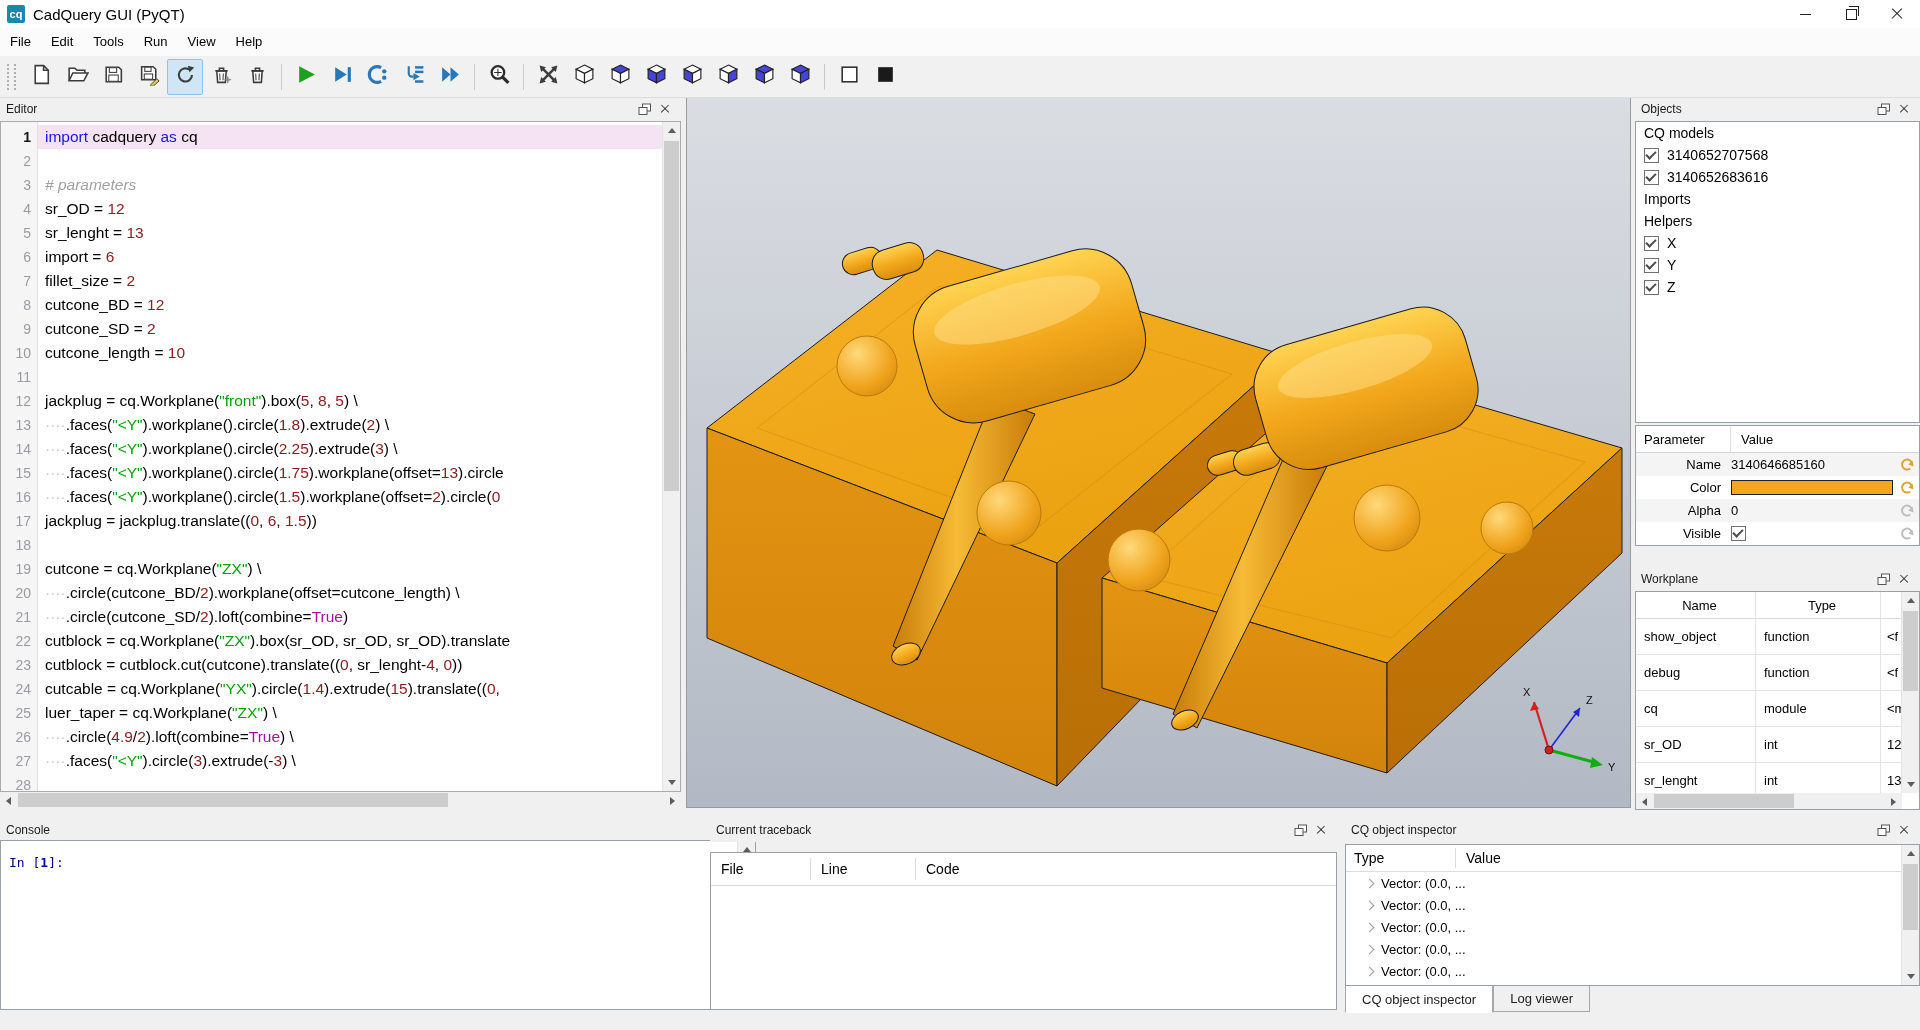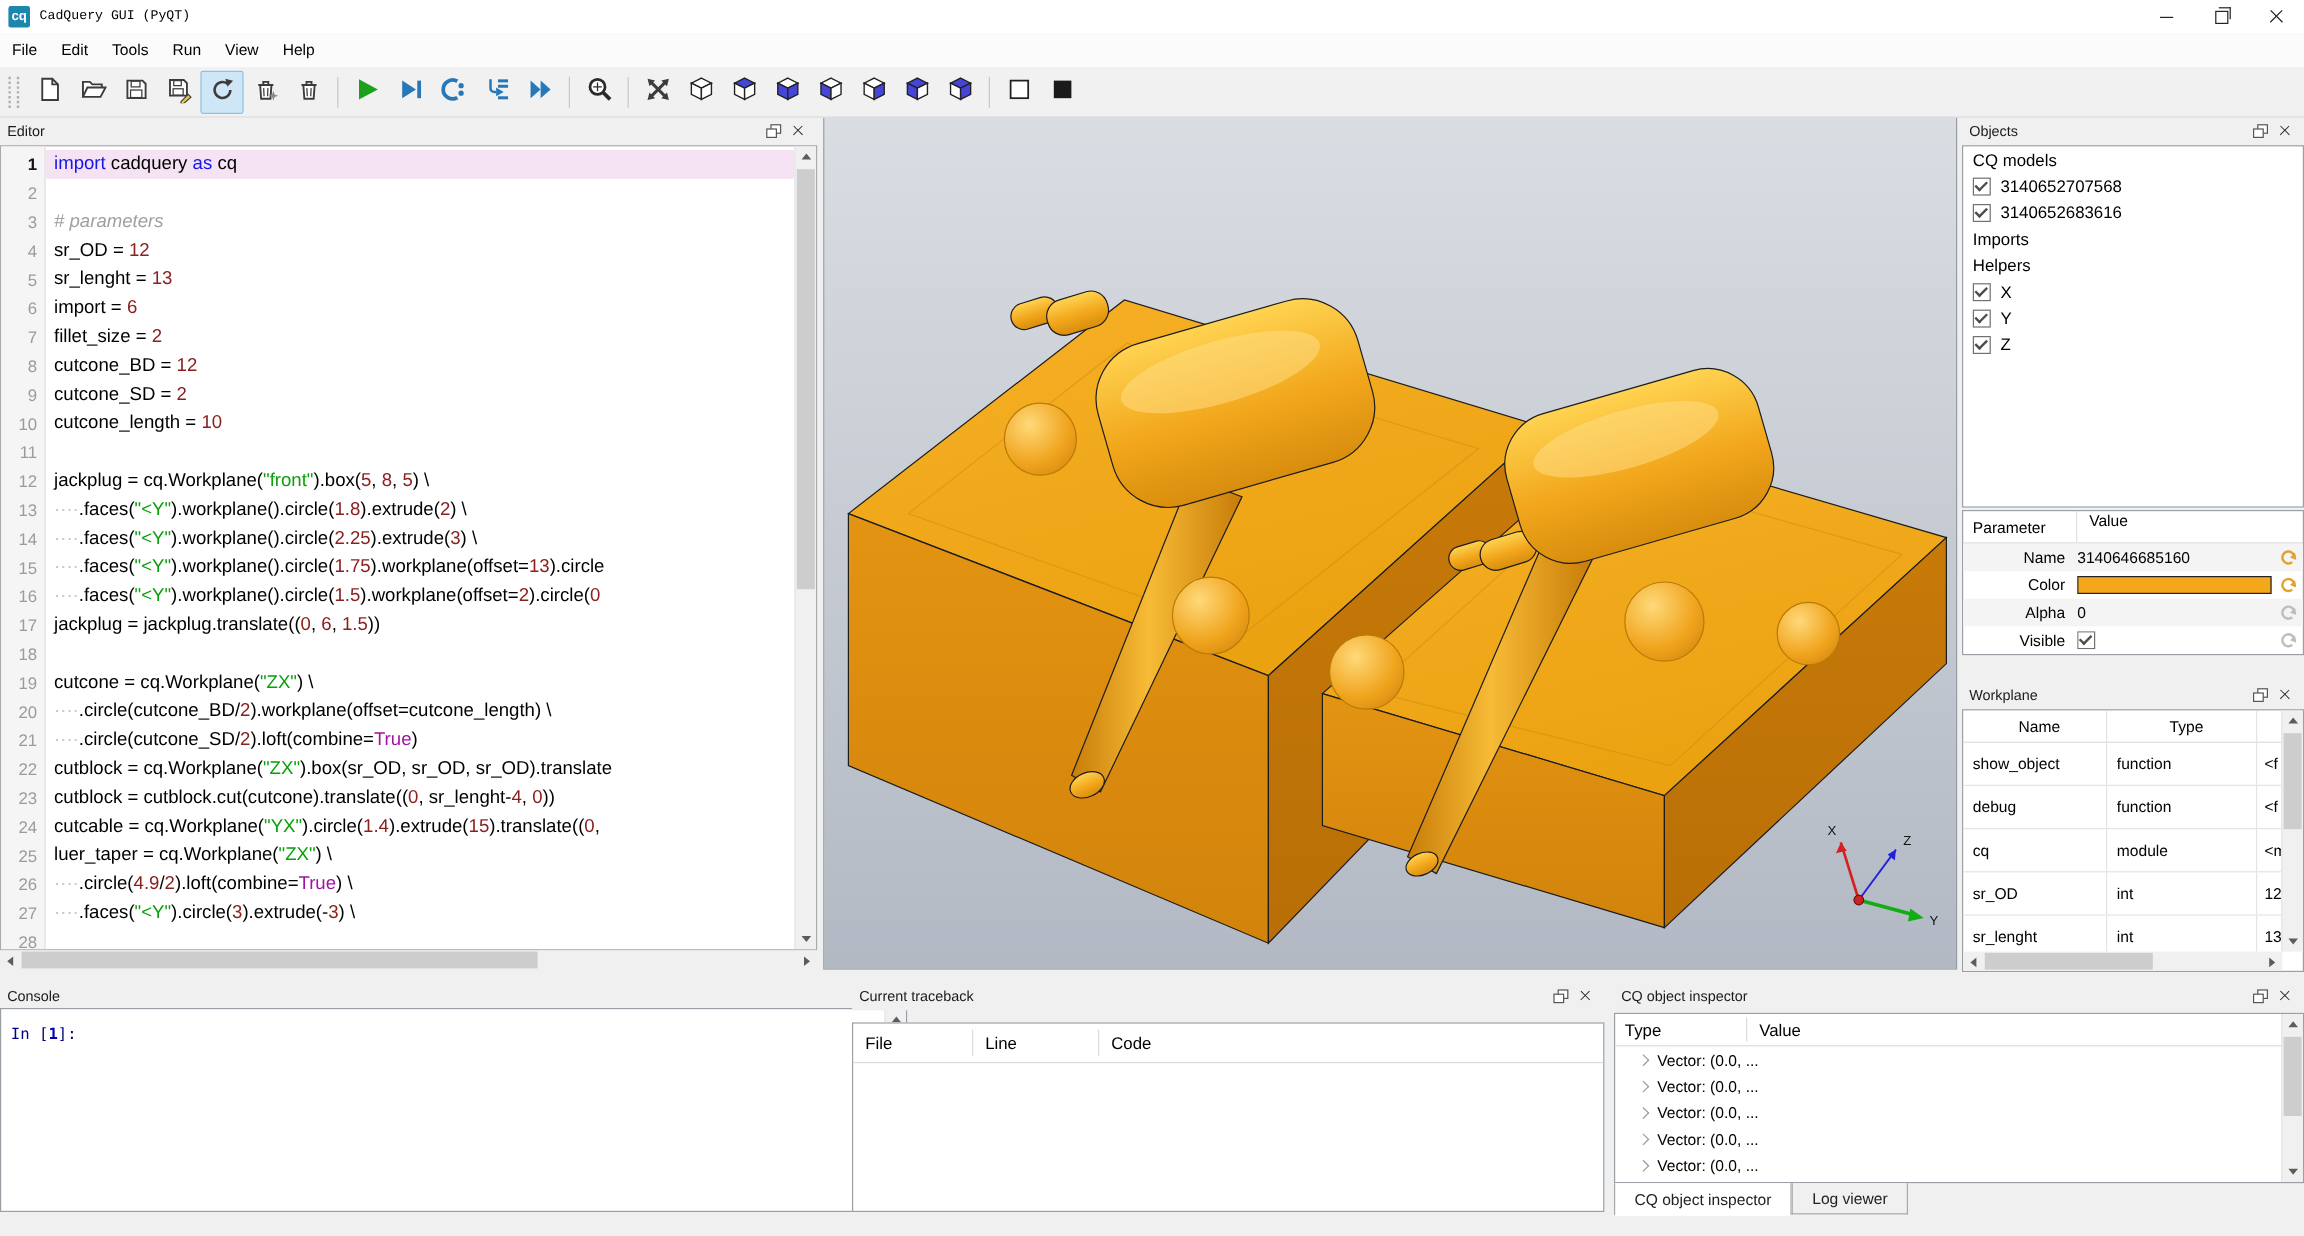--- a/index.html
+++ b/index.html
@@ -4,21 +4,21 @@
 <style>
   html,body{margin:0;padding:0;background:#d4d4d4;}
   #app{position:relative;width:1920px;height:1030px;background:#f0f0f0;
        font-family:"Liberation Sans",sans-serif;overflow:hidden;color:#000;}
 
   
   #titlebar{position:absolute;left:0;top:0;right:0;height:28px;background:#ffffff;
             display:flex;align-items:center;z-index:5;}
   #logo{width:18px;height:18px;margin:0 8px 0 7px;background:#1d86ad;color:#fff;
         font-weight:bold;font-size:11px;display:flex;align-items:center;justify-content:center;border-radius:2px;}
-  #apptitle{font-size:11px;font-family:Liberation Mono, monospace;}
+  #apptitle{font-size:15px;}
   #winbtns{margin-left:auto;display:flex;height:28px;}
   .wbtn{width:46px;height:28px;display:flex;align-items:center;justify-content:center;}
   .wline{width:11px;height:1px;background:#222;}
   .wrest{width:9px;height:9px;border:1px solid #222;position:relative;background:#fff;}
   .wrest::before{content:"";position:absolute;left:2px;top:-4px;width:9px;height:9px;border:1px solid #222;border-bottom:none;border-left:none;}
   .xicon{position:relative;width:12px;height:12px;}
   .xicon::before,.xicon::after{content:"";position:absolute;left:-1px;top:5px;width:14px;height:1.4px;background:#222;}
   .xicon::before{transform:rotate(45deg);} .xicon::after{transform:rotate(-45deg);}
 
   
@@ -74,21 +74,21 @@
 
   
   #objects{position:absolute;left:1635px;top:97px;width:285px;}
   #objects-tree{height:300px;overflow:hidden;}
   .trow{height:22px;display:flex;align-items:center;font-size:14px;padding-left:8px;}
   .trow.ind{}
   .cb{width:15px;height:15px;border:1px solid #707070;background:#fff;margin-right:8px;flex:none;box-sizing:border-box;}
   .cb.checked::after{content:"";display:block;width:8px;height:4px;border-left:2px solid #4d4d4d;border-bottom:2px solid #4d4d4d;transform:rotate(-45deg);margin:2px 0 0 1px;}
 
   #props{margin-top:2px;}
-  .phead{display:flex;height:26px;align-items:flex-start;border-bottom:1px solid #d6d6d6;font-size:13px;}
+  .phead{display:flex;height:26px;align-items:center;border-bottom:1px solid #d6d6d6;font-size:13px;}
   .phead .c1{width:95px;padding-left:8px;box-sizing:border-box;border-right:1px solid #e2e2e2;height:100%;display:flex;align-items:center;}
   .phead .c2{flex:1;padding-left:10px;}
   .prow{display:flex;height:23px;align-items:center;font-size:13px;}
   .prow:nth-child(odd){background:#f4f4f4;}
   .plabel{width:95px;text-align:right;padding-right:10px;box-sizing:border-box;flex:none;}
   .pvalue{flex:1;display:flex;align-items:center;overflow:hidden;}
   .swatch{width:160px;height:13px;border:1px solid #222;}
   .undo{width:24px;flex:none;display:flex;justify-content:center;}
 
   #variables{position:absolute;left:1635px;top:567px;width:285px;height:243px;}

